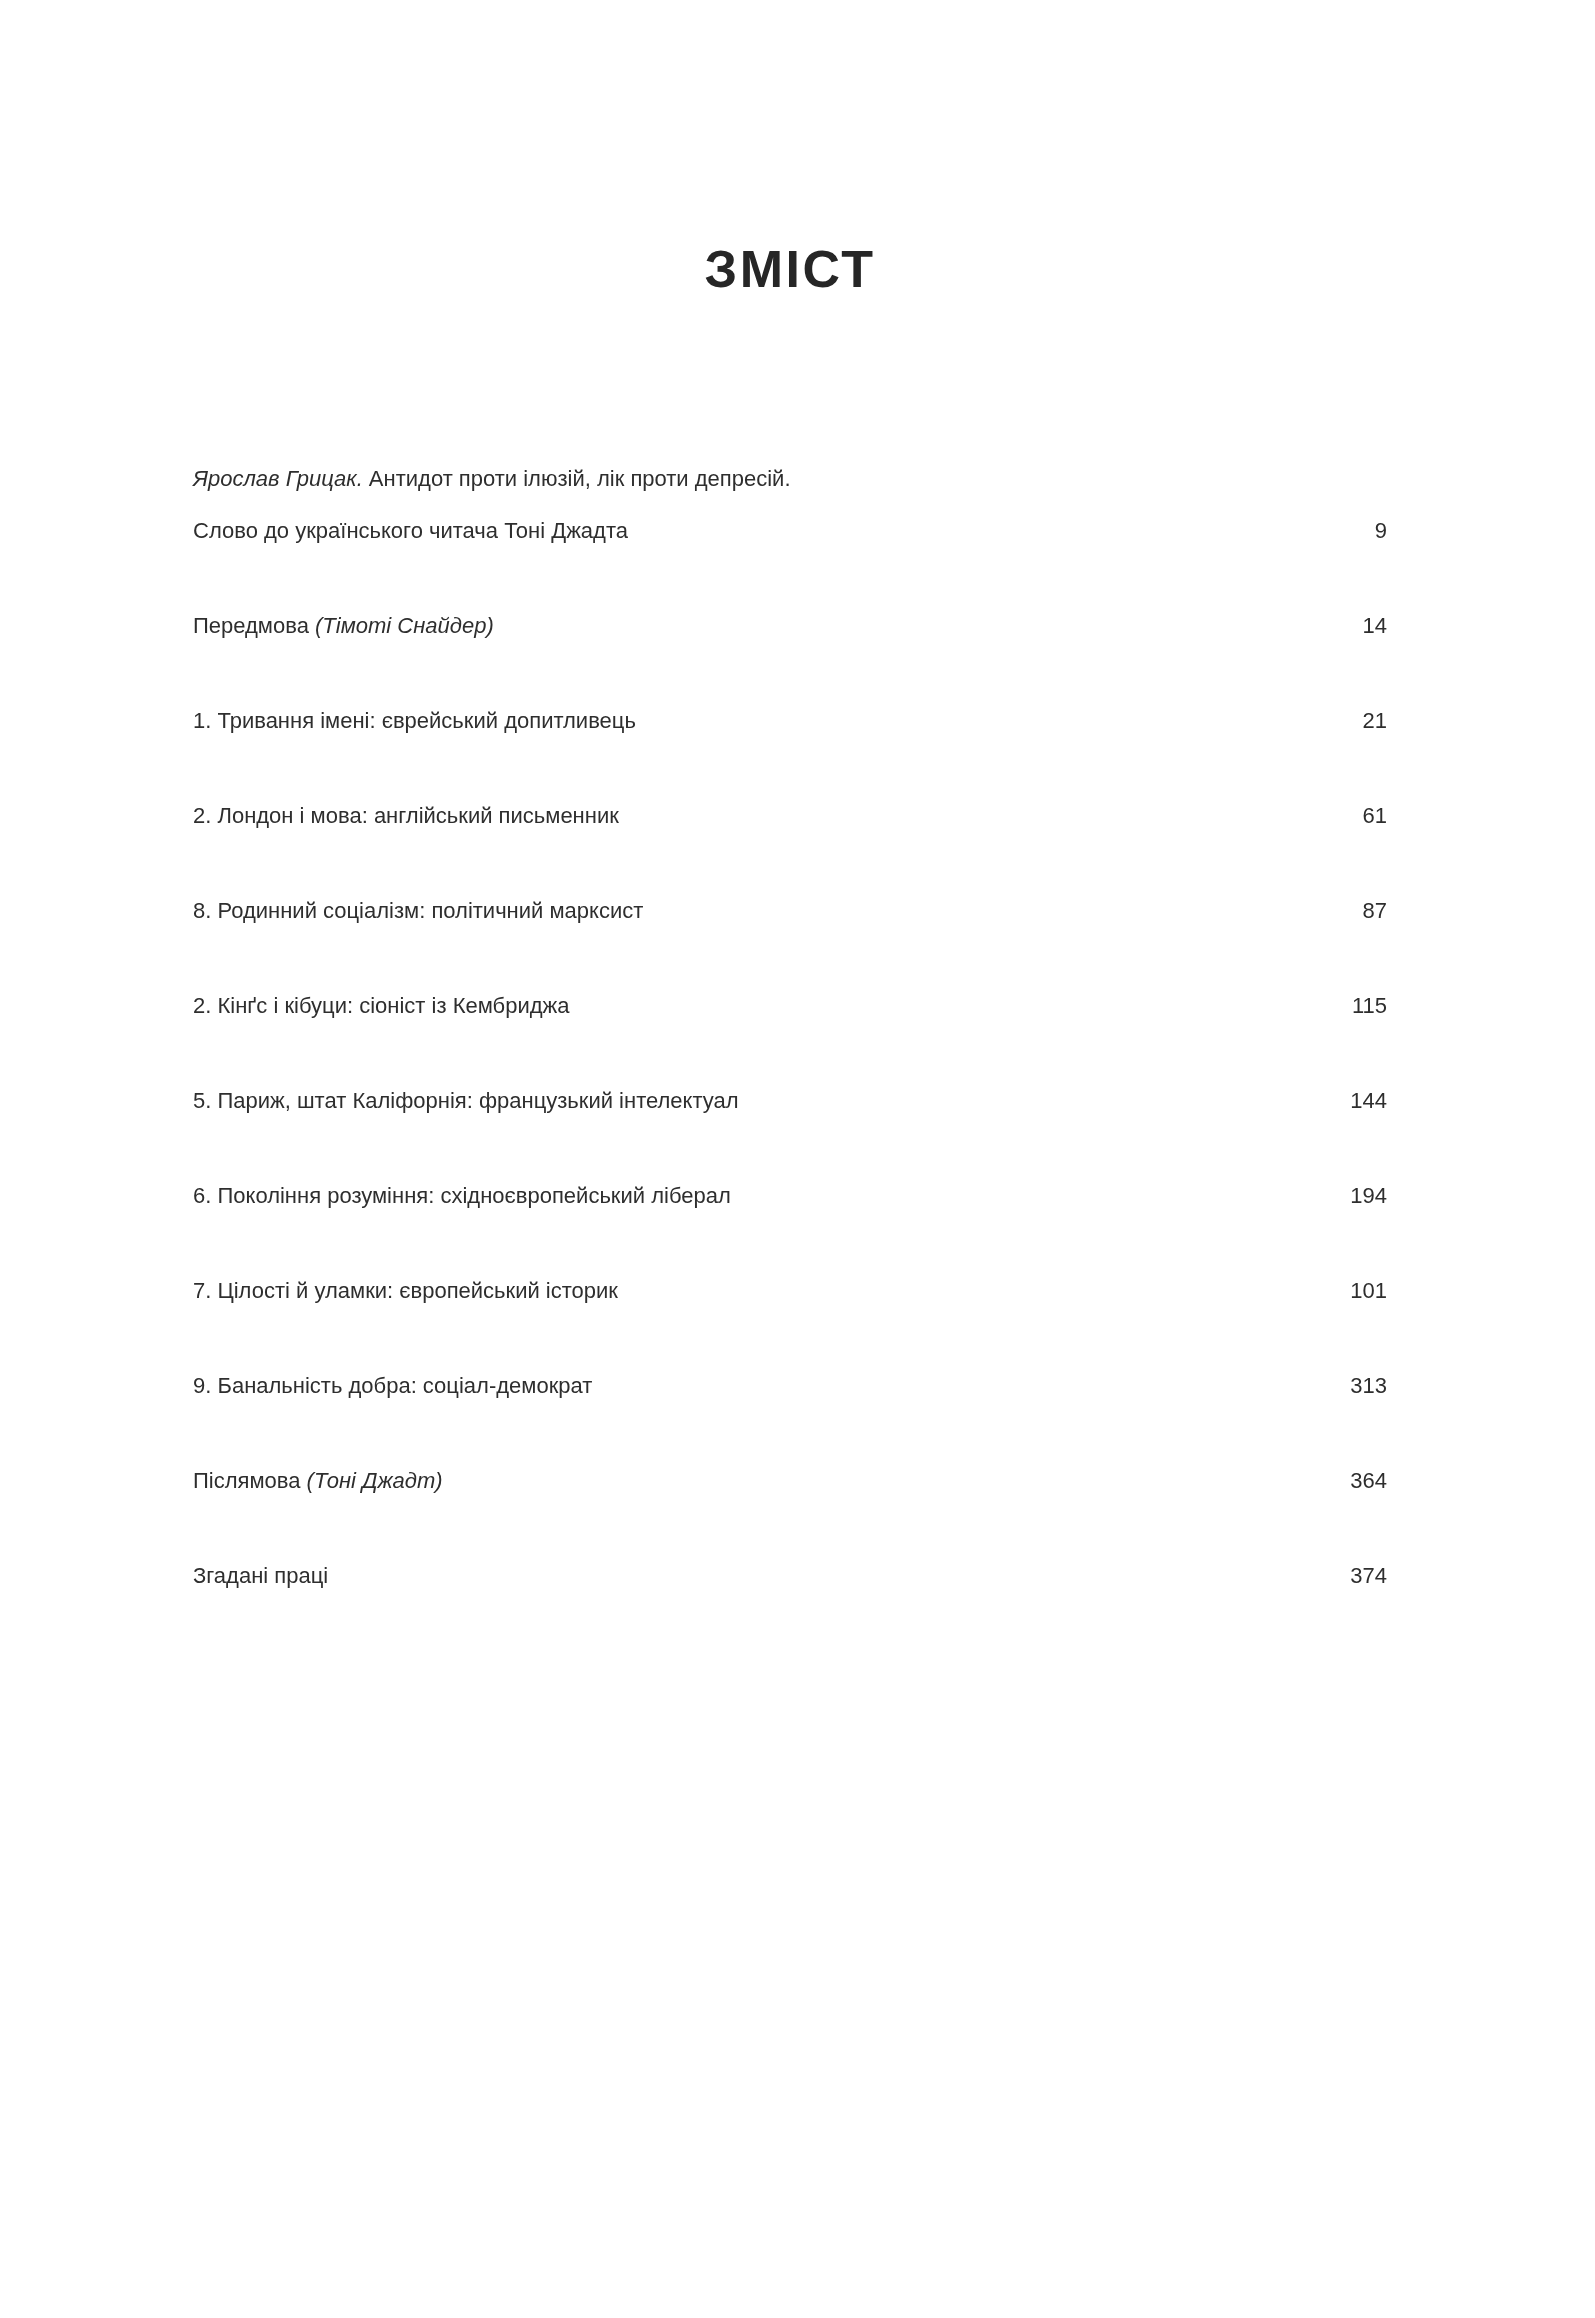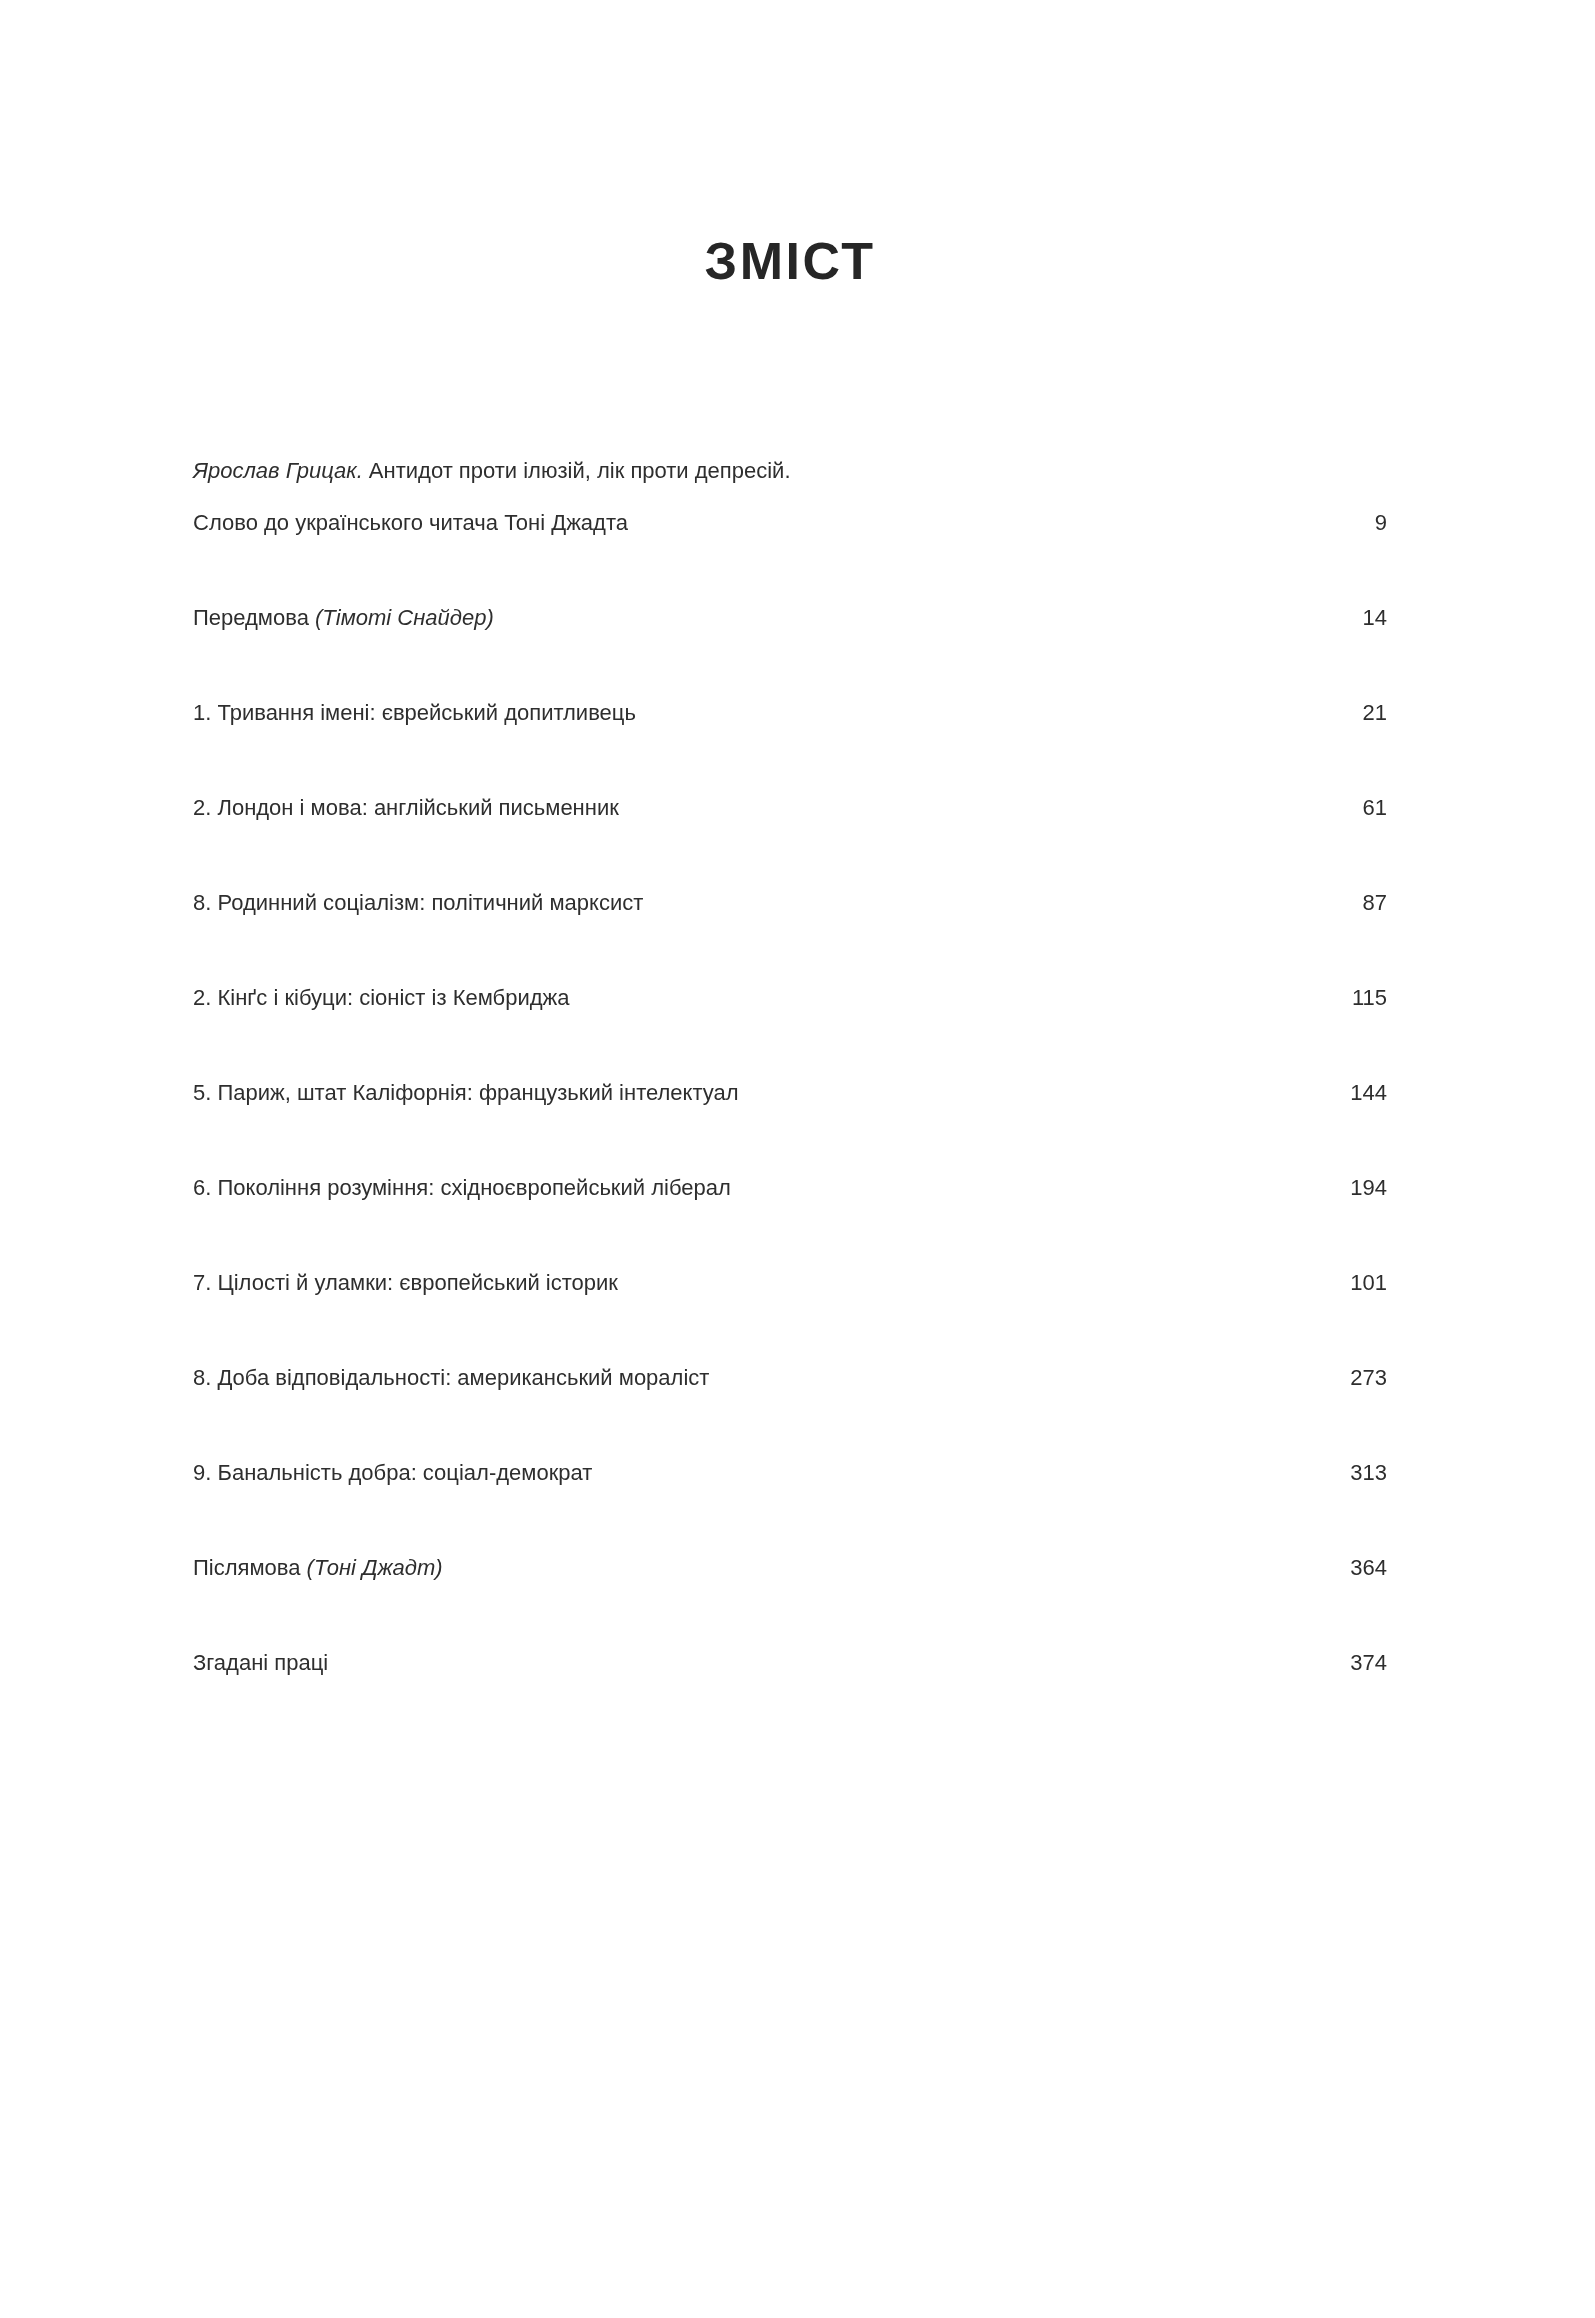--- a/index.html
+++ b/index.html
@@ -15,21 +15,21 @@
     -webkit-font-smoothing: antialiased;
   }
   .page {
     box-sizing: border-box;
     width: 1595px;
     height: 2319px;
     padding: 223px 208px 0 193px;
     background: #ffffff;
   }
   .title {
-    margin: 8px 0 154px 0;
+    margin: 16px 0 154px 0;
     text-align: center;
     font-size: 52px;
     font-weight: 700;
     letter-spacing: 2.5px;
     color: #262626;
   }
   .toc-row {
     display: flex;
     justify-content: space-between;
     align-items: flex-end;
@@ -99,24 +99,20 @@
     <div class="toc-row">
       <div class="entry-text"><span>6. Покоління розуміння: східноєвропейський ліберал</span><span class="it"></span></div>
       <div class="pg">194</div>
     </div>
 
     <div class="toc-row">
       <div class="entry-text"><span>7. Цілості й уламки: європейський історик</span><span class="it"></span></div>
       <div class="pg">101</div>
     </div>
 
-    <div class="toc-row">
-      <div class="entry-text"><span>8. Доба відповідальності: американський мораліст</span><span class="it"></span></div>
-      <div class="pg">273</div>
-    </div>
 
     <div class="toc-row">
       <div class="entry-text"><span>9. Банальність добра: соціал-демократ</span><span class="it"></span></div>
       <div class="pg">313</div>
     </div>
 
     <div class="toc-row">
       <div class="entry-text"><span>Післямова </span><span class="it">(Тоні Джадт)</span></div>
       <div class="pg">364</div>
     </div>

